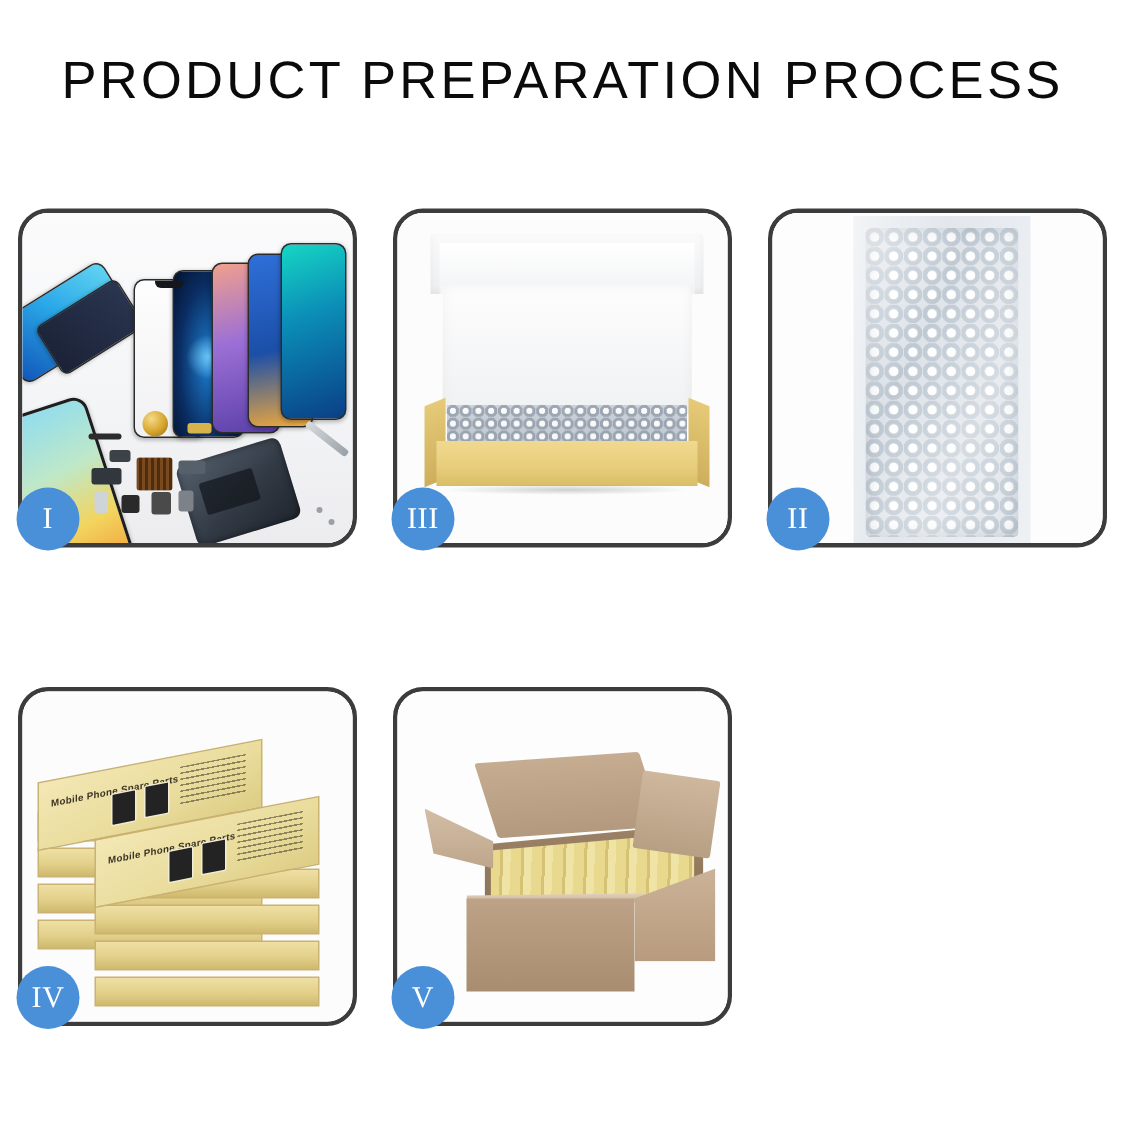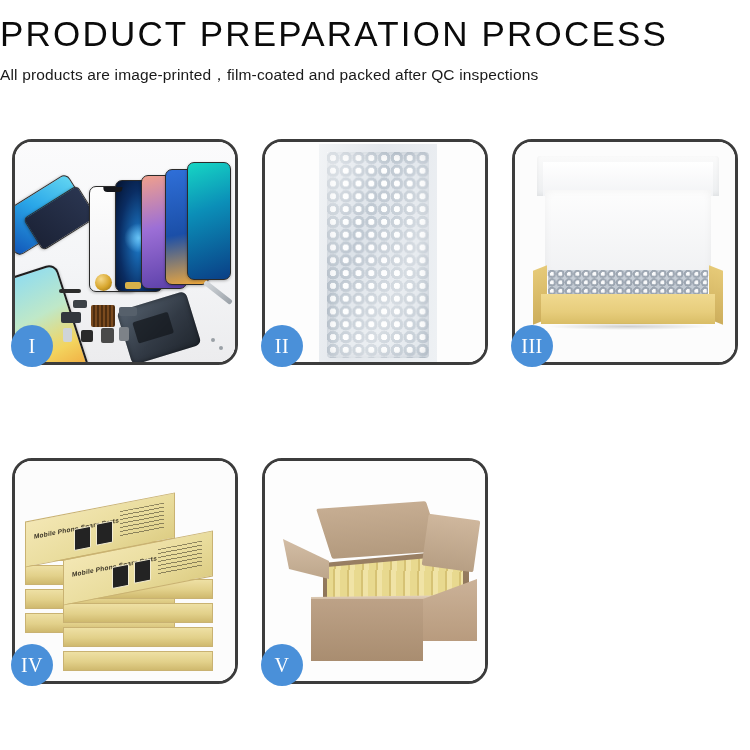--- a/index.html
+++ b/index.html
@@ -10,21 +10,22 @@
   body {
     width: 750px;
     height: 750px;
     font-family: "Liberation Sans", sans-serif;
     overflow: hidden;
     position: relative;
   }
 
   
   .header {
-    padding-top: 16px;
+    padding-top: 36px;
+    text-align: center;
   }
   .title {
     font-family: "Liberation Sans", sans-serif;
     font-size: 35px;
     font-weight: 500;
     letter-spacing: 2.2px;
     color: #0b0b0b;
     line-height: 1;
     white-space: nowrap;
   }
@@ -416,21 +417,20 @@
     width: 56px; height: 30px;
     background: linear-gradient(160deg, rgba(255,255,255,.9), rgba(255,255,255,.1));
     clip-path: polygon(10px 0, 56px 6px, 46px 30px, 0 18px);
   }
 </style>
 </head>
 <body>
 
 <div class="header">
   <div class="title">PRODUCT PREPARATION PROCESS</div>
-  <div class="subtitle">All products are image-printed，film-coated and packed after QC inspections</div>
 </div>
 
 <div class="grid">
 
   <div class="panel">
     <div class="panel-inner">
       <div class="stage">
         <div class="p1-bg"></div>
 
         <div class="phone p1-phone-blue"></div>
@@ -464,43 +464,43 @@
         <div class="part p1-screw2"></div>
         <div class="p1-tweezer"></div>
       </div>
     </div>
     <div class="badge">I</div>
   </div>
 
   <div class="panel">
     <div class="panel-inner">
       <div class="stage">
-        <div class="p2-bg"></div>
-        <div class="p2-sheet"></div>
-        <div class="p2-wrap"></div>
-        <div class="p2-gloss"></div>
-      </div>
-    </div>
-    <div class="badge">II</div>
-  </div>
-
-  <div class="panel">
-    <div class="panel-inner">
-      <div class="stage">
         <div class="p3-bg"></div>
         <div class="p3-lid"></div>
         <div class="p3-back"></div>
         <div class="p3-bubble"></div>
         <div class="p3-left-wall"></div>
         <div class="p3-right-wall"></div>
         <div class="p3-front"></div>
         <div class="p3-shadow"></div>
       </div>
     </div>
     <div class="badge">III</div>
+  </div>
+
+  <div class="panel">
+    <div class="panel-inner">
+      <div class="stage">
+        <div class="p2-bg"></div>
+        <div class="p2-sheet"></div>
+        <div class="p2-wrap"></div>
+        <div class="p2-gloss"></div>
+      </div>
+    </div>
+    <div class="badge">II</div>
   </div>
 
   <div class="panel">
     <div class="panel-inner">
       <div class="stage">
         <div class="p4-bg"></div>
         <div class="p4-stack">
 
           <div class="kbox" style="left:10px;  top:80px;"></div>
           <div class="kbox" style="left:10px;  top:104px;"></div>

